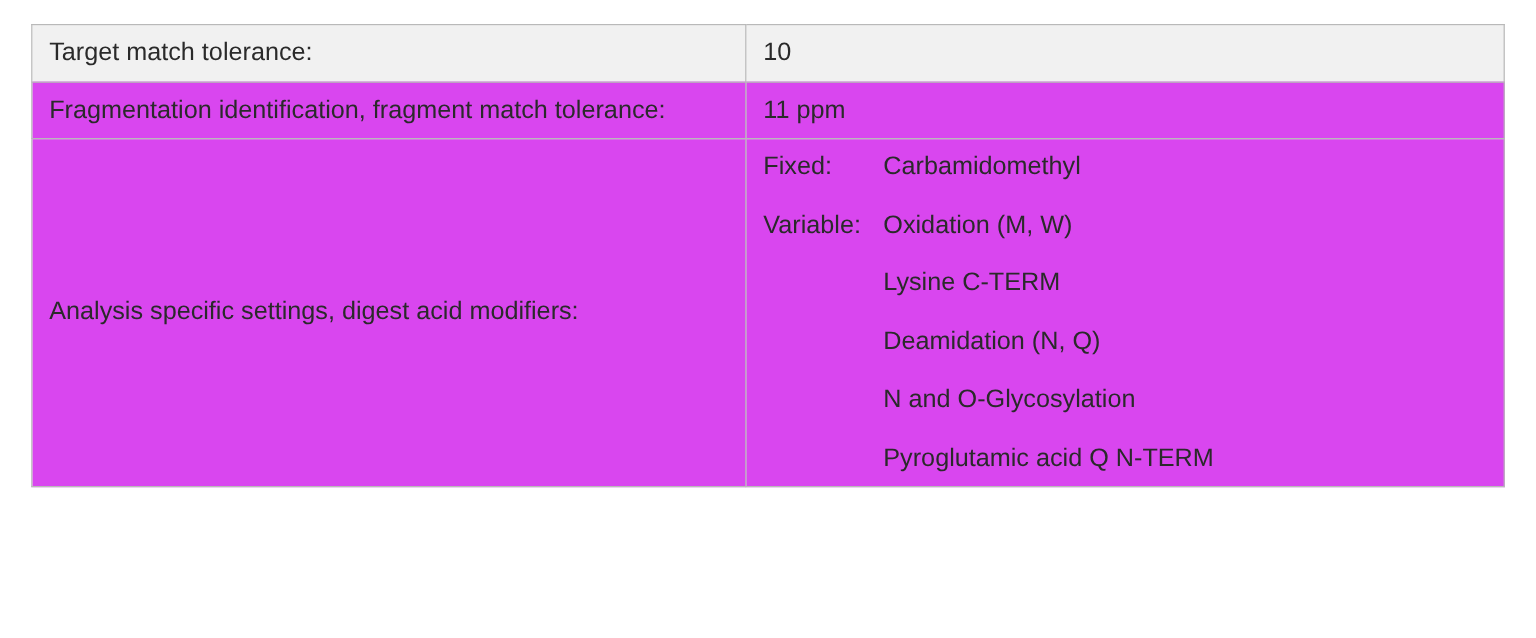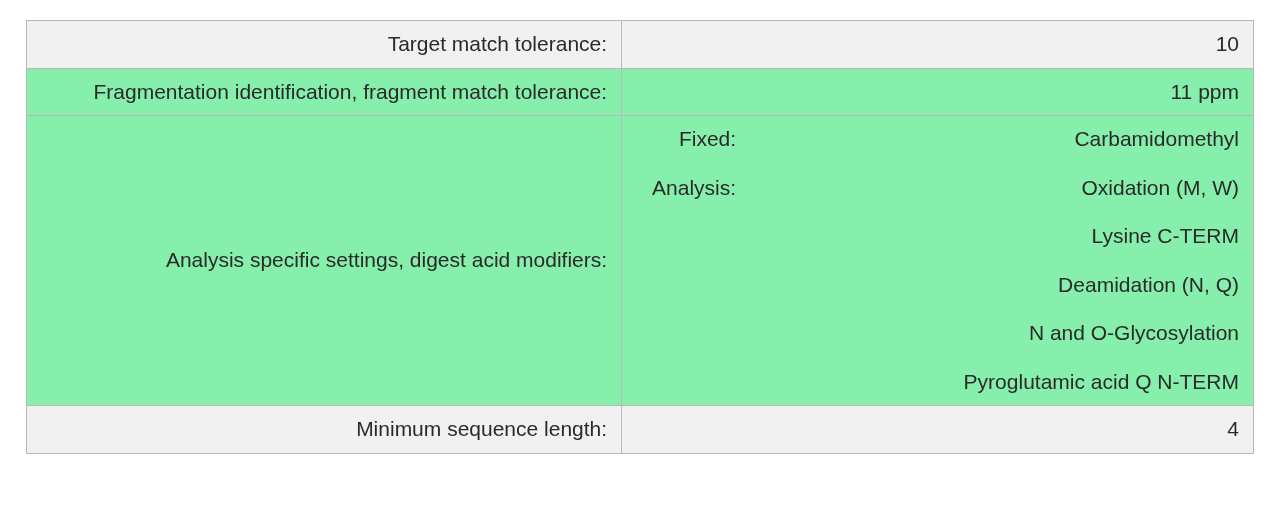--- a/index.html
+++ b/index.html
@@ -16,24 +16,23 @@
       width: 100%;
       table-layout: fixed;
     }
     col.label-col { width: 48.5%; }
     col.value-col { width: 51.5%; }
     td {
       border: 1px solid #b9b9b9;
       padding: 7px 14px;
       vertical-align: middle;
       line-height: 1.55;
-      text-align: right;
     }
     tr.alt td { background: #f1f1f1; }
-    tr.plain td { background: #86efac; }
+    tr.plain td { background: #d946ef; }
     .mods { display: grid; grid-template-columns: 100px 1fr; row-gap: 16px; }
     .mods .k { }
     .mods .v { }
   </style>
 </head>
 <body>
 
 <table>
   <colgroup>
     <col class="label-col">
@@ -47,31 +46,27 @@
     <tr class="plain">
       <td>Fragmentation identification, fragment match tolerance:</td>
       <td>11 ppm</td>
     </tr>
     <tr class="plain">
       <td>Analysis specific settings, digest acid modifiers:</td>
       <td>
         <div class="mods">
           <div class="k">Fixed:</div>
           <div class="v">Carbamidomethyl</div>
-          <div class="k">Analysis:</div>
+          <div class="k">Variable:</div>
           <div class="v">Oxidation (M, W)</div>
           <div class="k"></div>
           <div class="v">Lysine C-TERM</div>
           <div class="k"></div>
           <div class="v">Deamidation (N, Q)</div>
           <div class="k"></div>
           <div class="v">N and O-Glycosylation</div>
           <div class="k"></div>
           <div class="v">Pyroglutamic acid Q N-TERM</div>
         </div>
       </td>
     </tr>
-    <tr class="alt">
-      <td>Minimum sequence length:</td>
-      <td>4</td>
-    </tr>
   </tbody>
 </table>
 
 </body></html>

